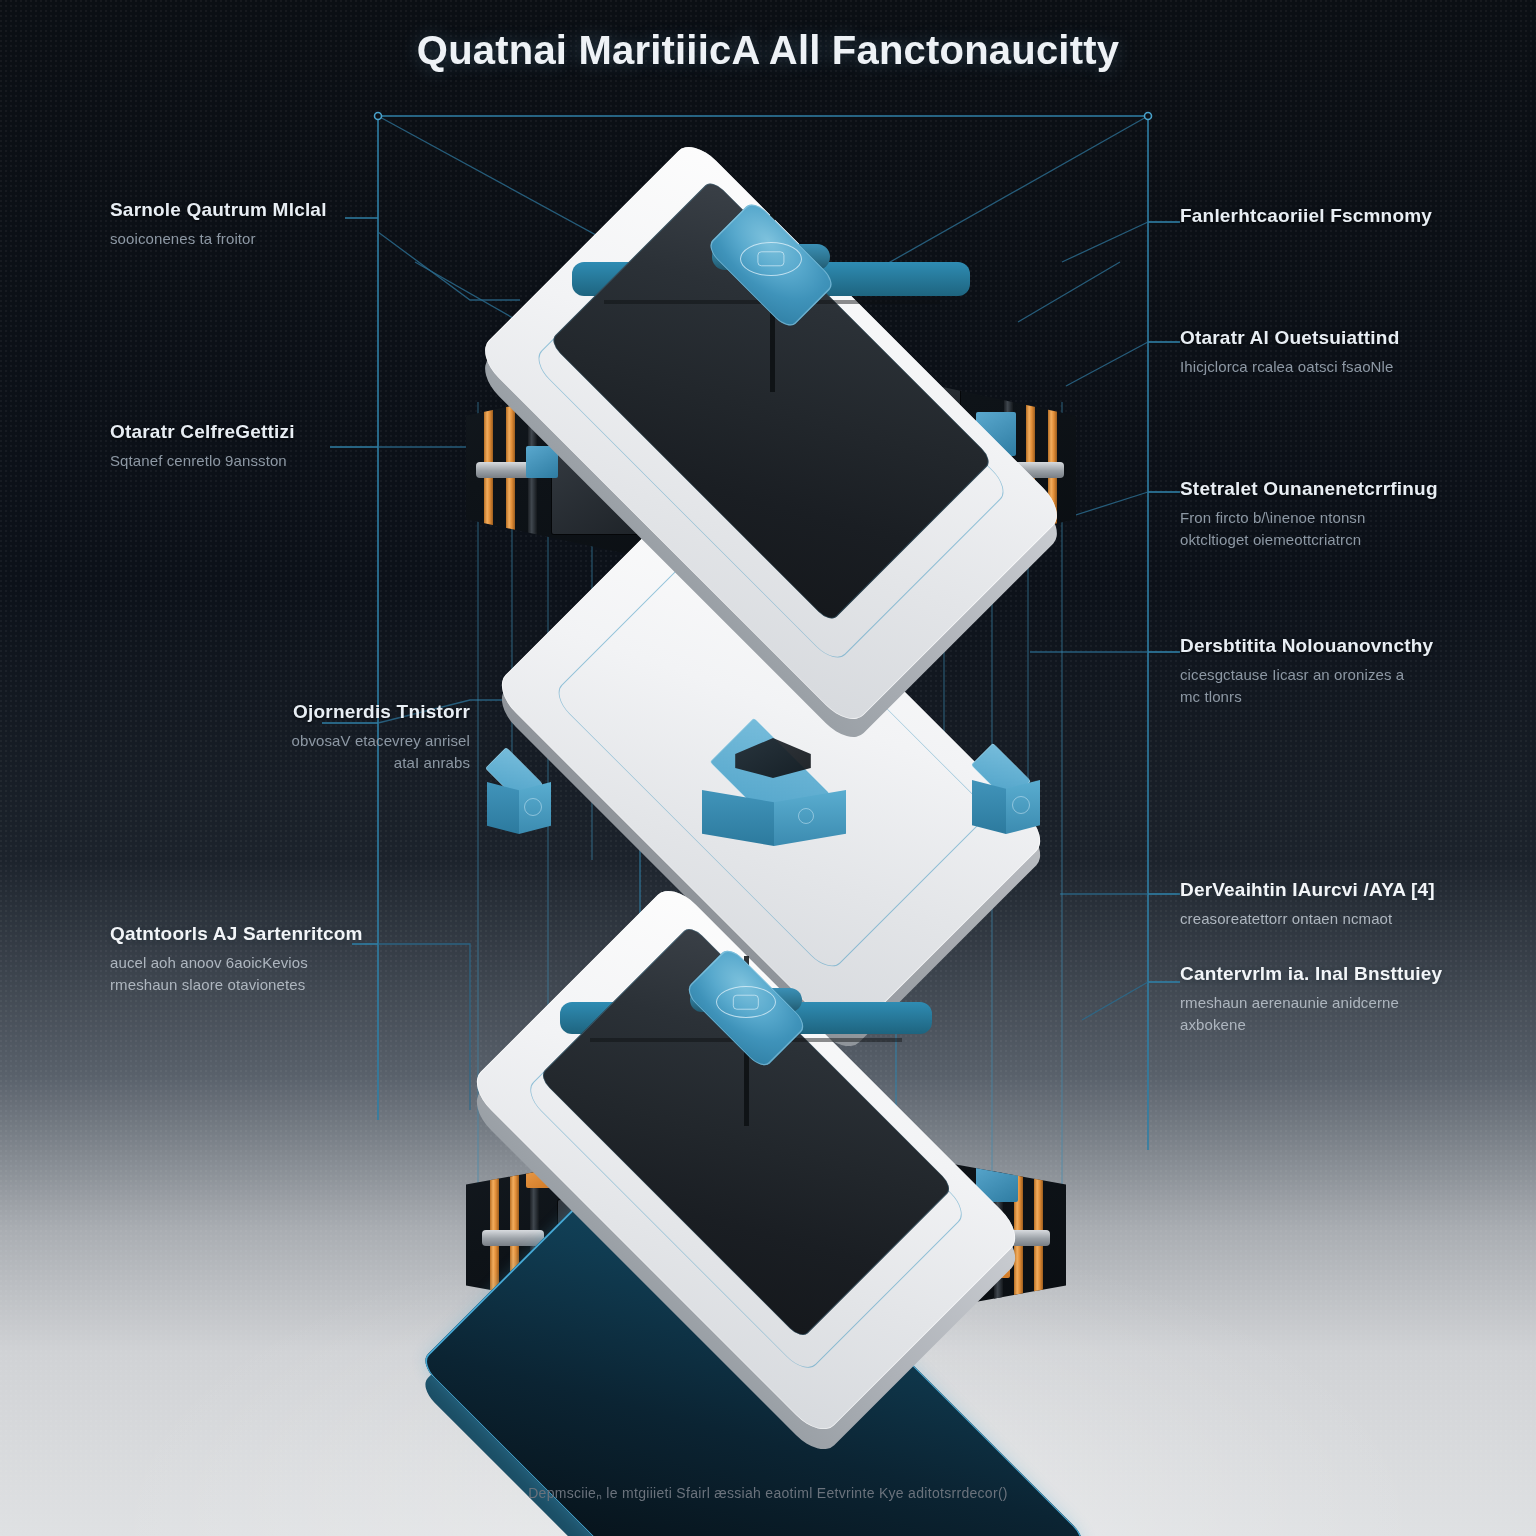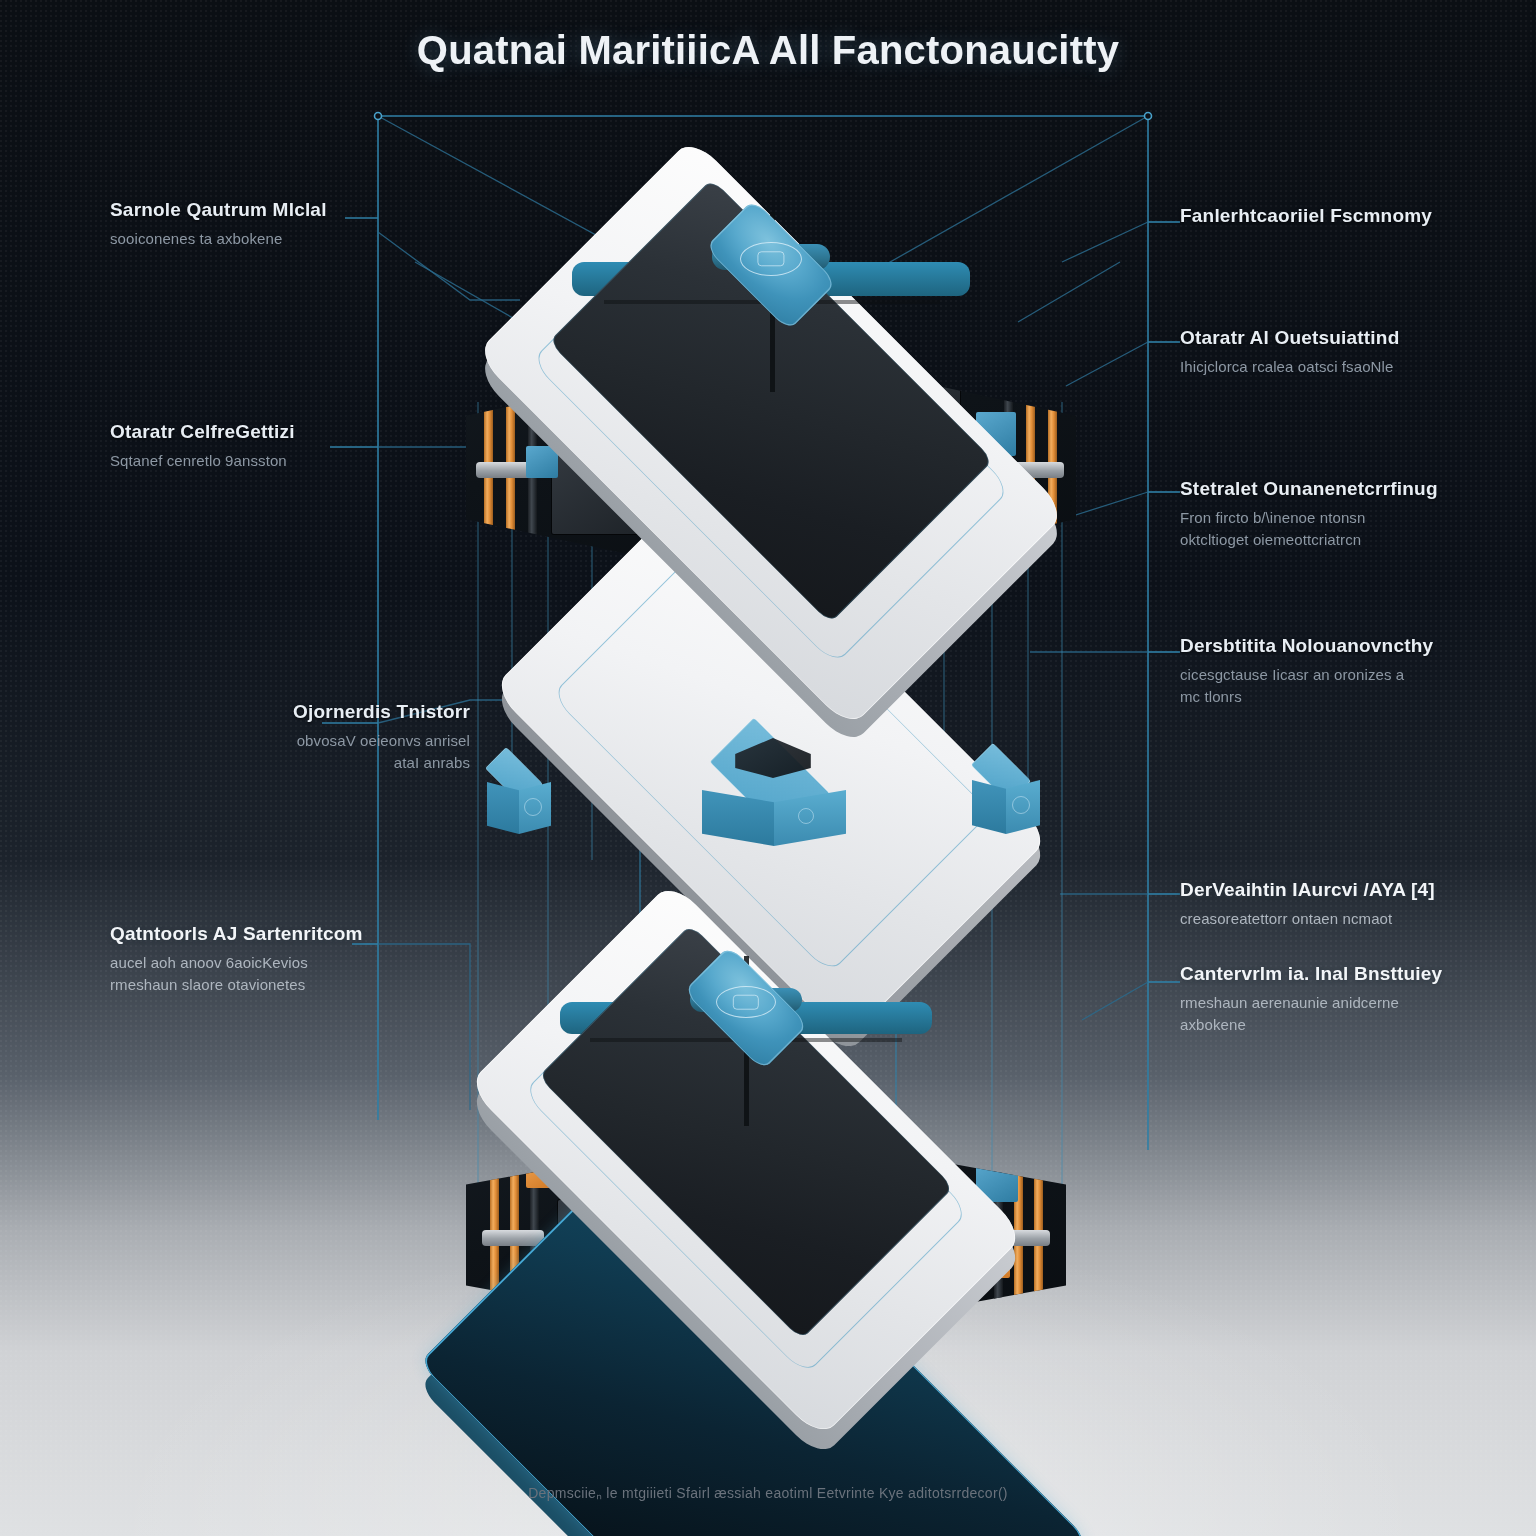--- a/index.html
+++ b/index.html
@@ -418,31 +418,31 @@
 
   <div style="position:absolute; left:0; top:0; width:840px; height:320px;">
     <div class="cap-side" style="left:344px; top:108px; width:112px; height:24px;"></div>
     <div class="cap-top" style="left:344px; top:72px; width:112px; height:112px;"></div>
     <div class="cap-emblem" style="left:370px; top:106px; width:60px; height:32px;"></div>
   </div>
 </div>
 
 <div class="callout left" style="left:110px; top:198px;">
   <div class="c-title">Sarnole Qautrum Mlclal</div>
-  <div class="c-sub">sooiconenes ta axbokene</div>
+  <div class="c-sub">sooiconenes ta froitor</div>
 </div>
 
 <div class="callout left" style="left:110px; top:420px;">
   <div class="c-title">Otaratr CelfreGettizi</div>
   <div class="c-sub">Sqtanef cenretlo 9ansston</div>
 </div>
 
 <div class="callout left" style="left:110px; top:700px;text-align:right;">
   <div class="c-title">Ojornerdis Tnistorr</div>
-  <div class="c-sub" style="white-space:pre-line;">obvosaV oeieonvs anrisel
+  <div class="c-sub" style="white-space:pre-line;">obvosaV etacevrey anrisel
 ataI anrabs</div>
 </div>
 
 <div class="callout left on-light" style="left:110px; top:922px;">
   <div class="c-title">Qatntoorls AJ Sartenritcom</div>
   <div class="c-sub" style="white-space:pre-line;">aucel aoh anoov 6aoicKevios
 rmeshaun slaore otavionetes</div>
 </div>
 
 <div class="callout right" style="left:1180px; top:204px;">

